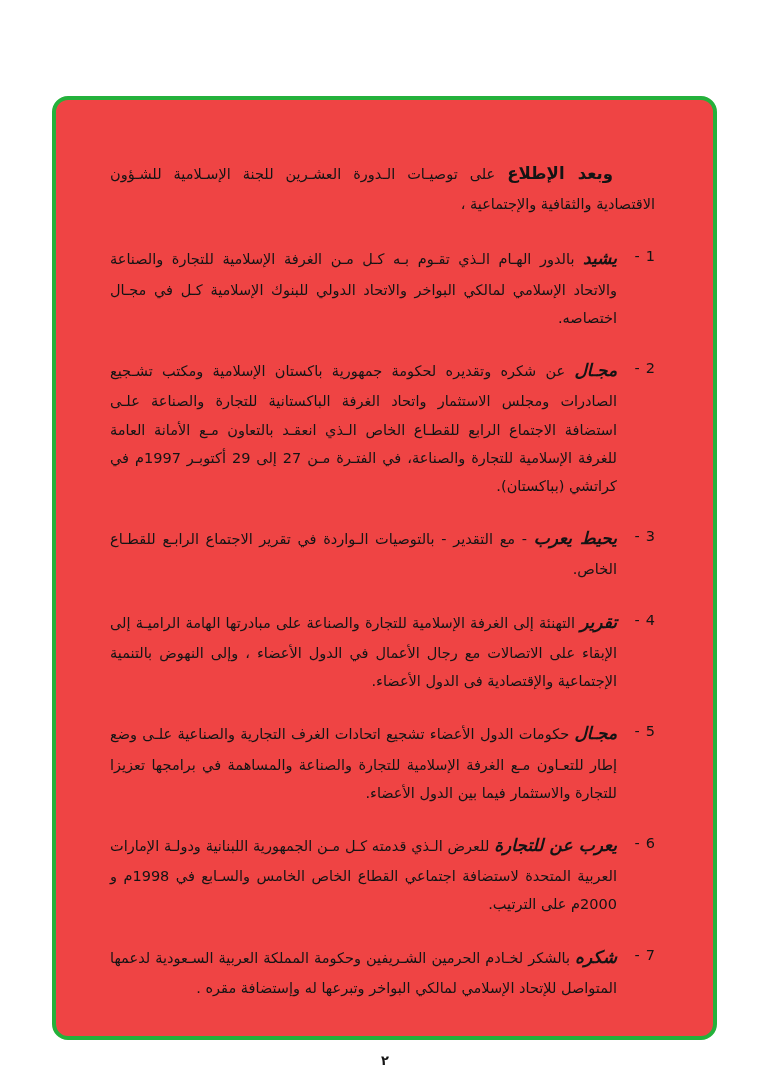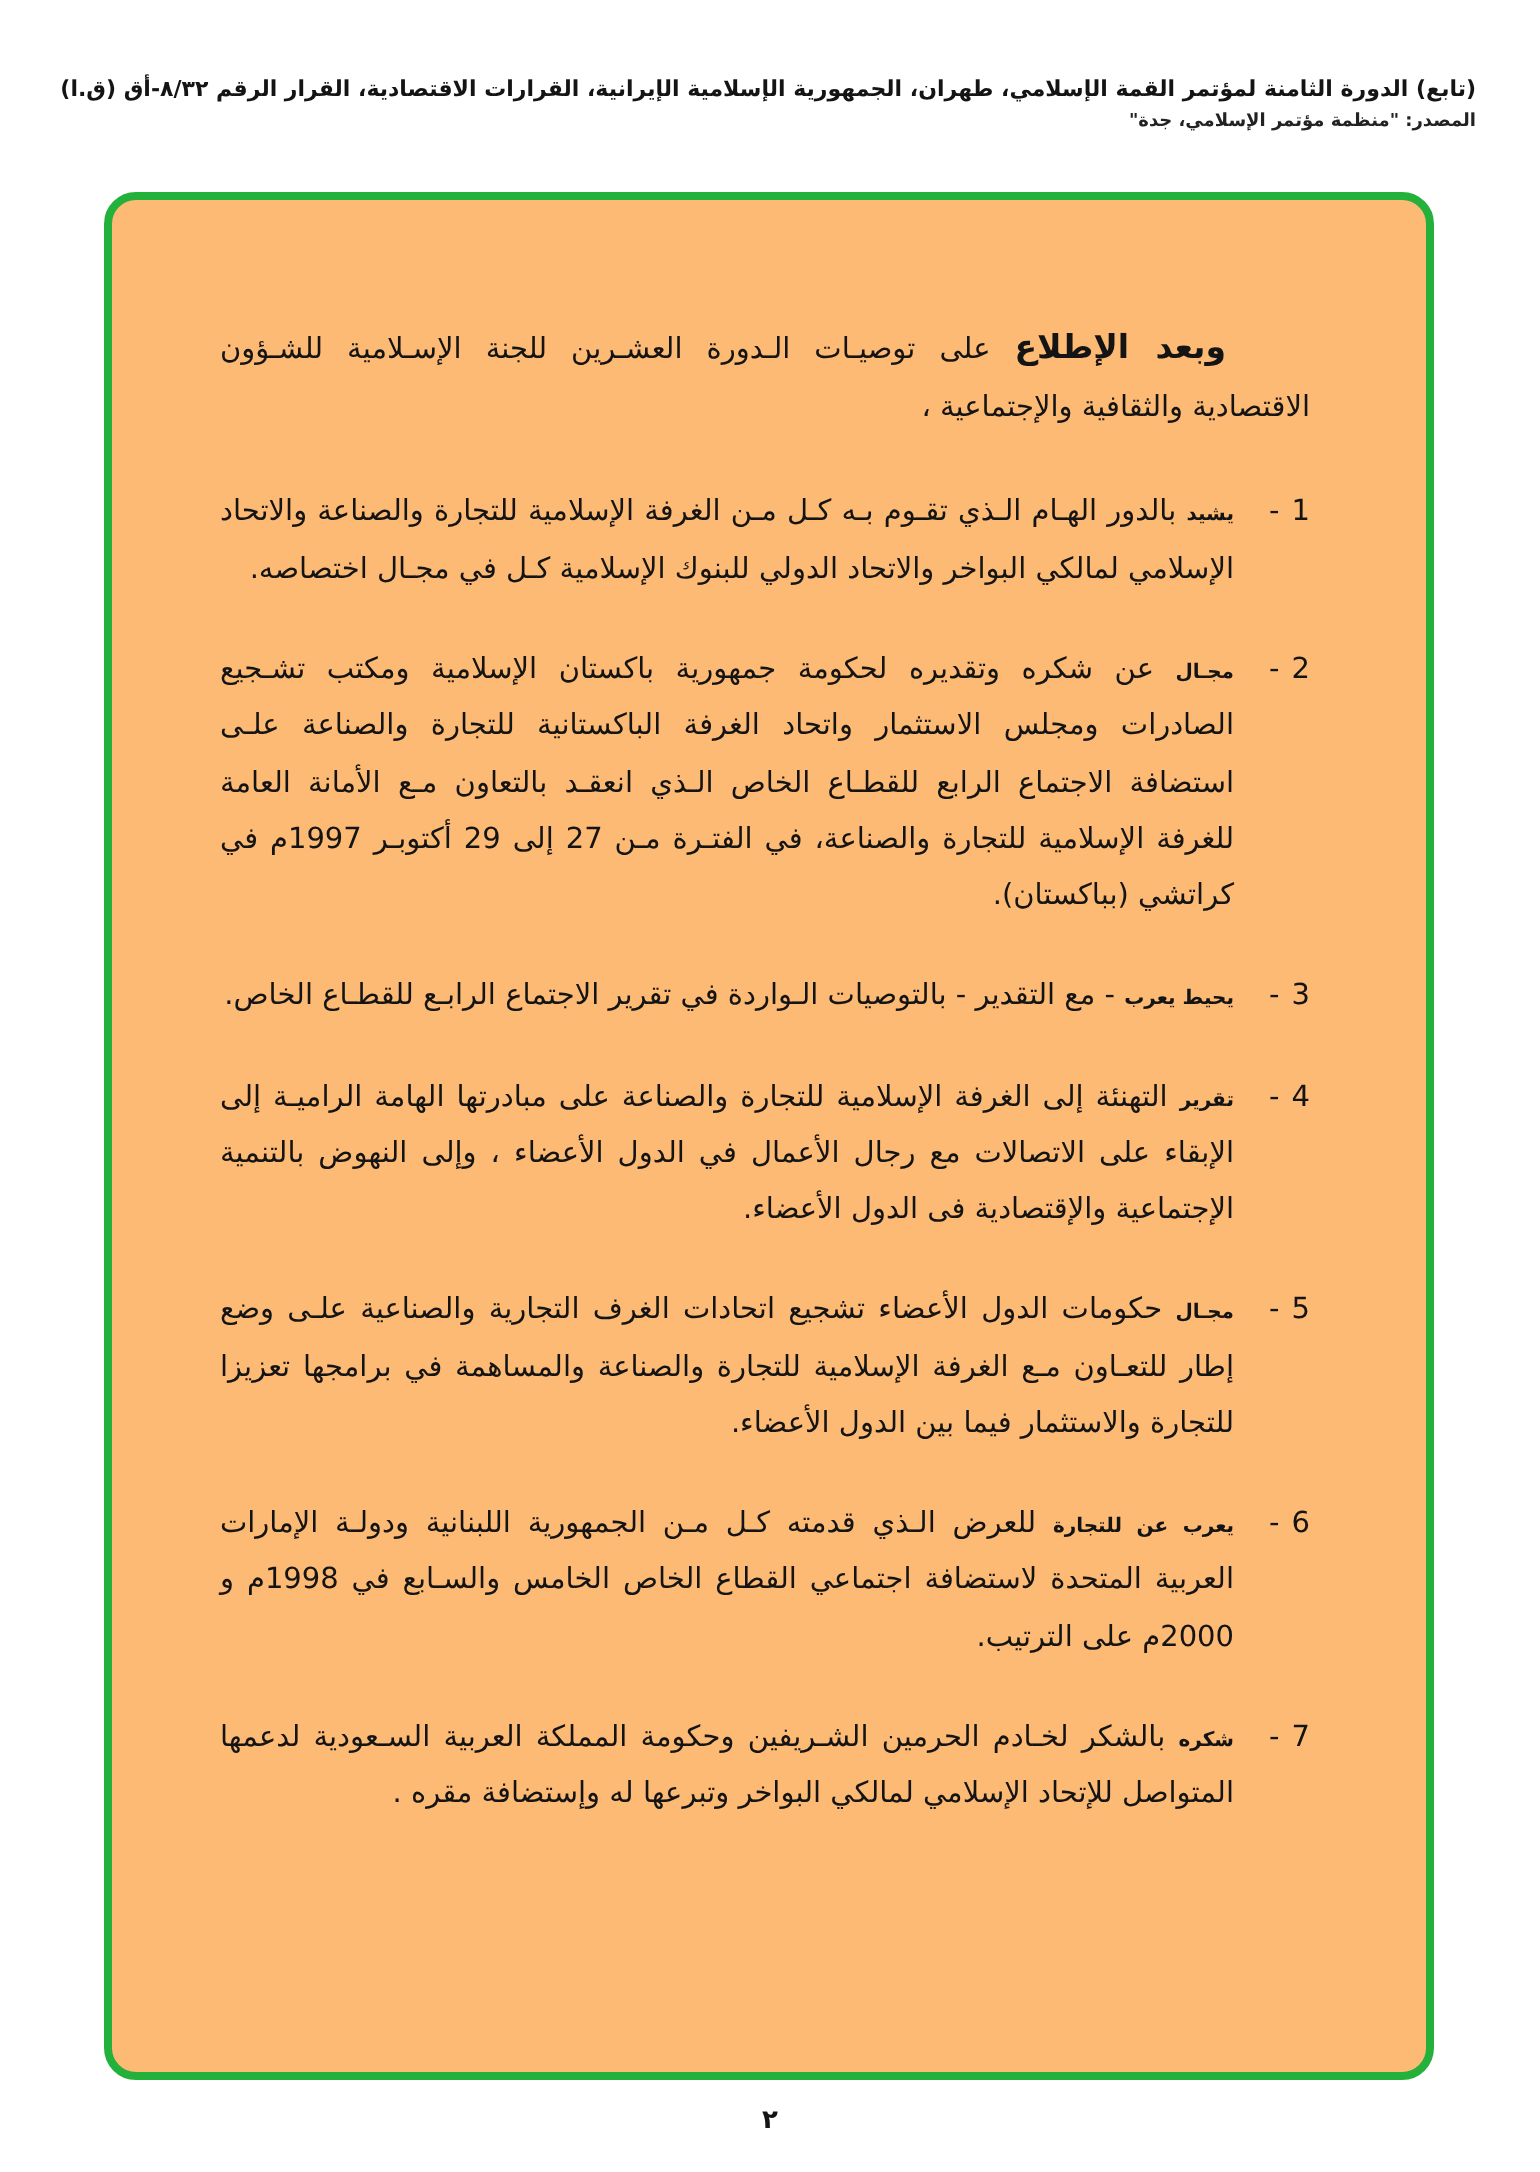--- a/index.html
+++ b/index.html
@@ -33,21 +33,21 @@
     color: #222;
   }
 
   
   .frame {
     position: absolute;
     left: 52px; top: 96px;
     width: 665px; height: 944px;
     border: 4px solid #24b13b;
     border-radius: 16px;
-    background: #fdba74;
+    background: #ef4444;
   }
 
   .content {
     position: absolute;
     top: 58px; right: 58px; left: 54px; bottom: 20px;
     direction: rtl;
     text-align: right;
   }
 
   .intro {
@@ -79,40 +79,37 @@
   }
   .item .item-text {
     flex: 1 1 auto;
     font-size: 14.5px;
     line-height: 1.95;
     text-align: justify;
     text-align-last: right;
   }
   .item .item-text .lead {
     font-weight: bold;
-    font-size: 10px;
+    font-size: 17px;
+    font-style: italic;
   }
 
   .page-number {
     position: absolute;
     bottom: 18px; left: 0; right: 0;
     text-align: center;
     font-size: 13px;
     font-weight: bold;
   }
 </style>
 </head>
 <body>
 
 <div class="page">
 
-  <div class="top-header">
-    <div class="line1">(تابع) الدورة الثامنة لمؤتمر القمة الإسلامي، طهران، الجمهورية الإسلامية الإيرانية، القرارات الاقتصادية، القرار الرقم ٨/٣٢-أق (ق.ا)</div>
-    <div class="line2">المصدر:  "منظمة مؤتمر الإسلامي، جدة"</div>
-  </div>
 
   <div class="frame" style="border-color: rgb(36, 177, 59);">
     <div class="content">
 
       <p class="intro"><span class="lead">وبعد الإطلاع</span> <span>على توصيـات الـدورة العشـرين للجنة الإسـلامية للشـؤون الاقتصادية والثقافية والإجتماعية ،</span></p>
 
       <div class="item">
         <div class="marker">
             <span>1</span>
             <span>-</span>

